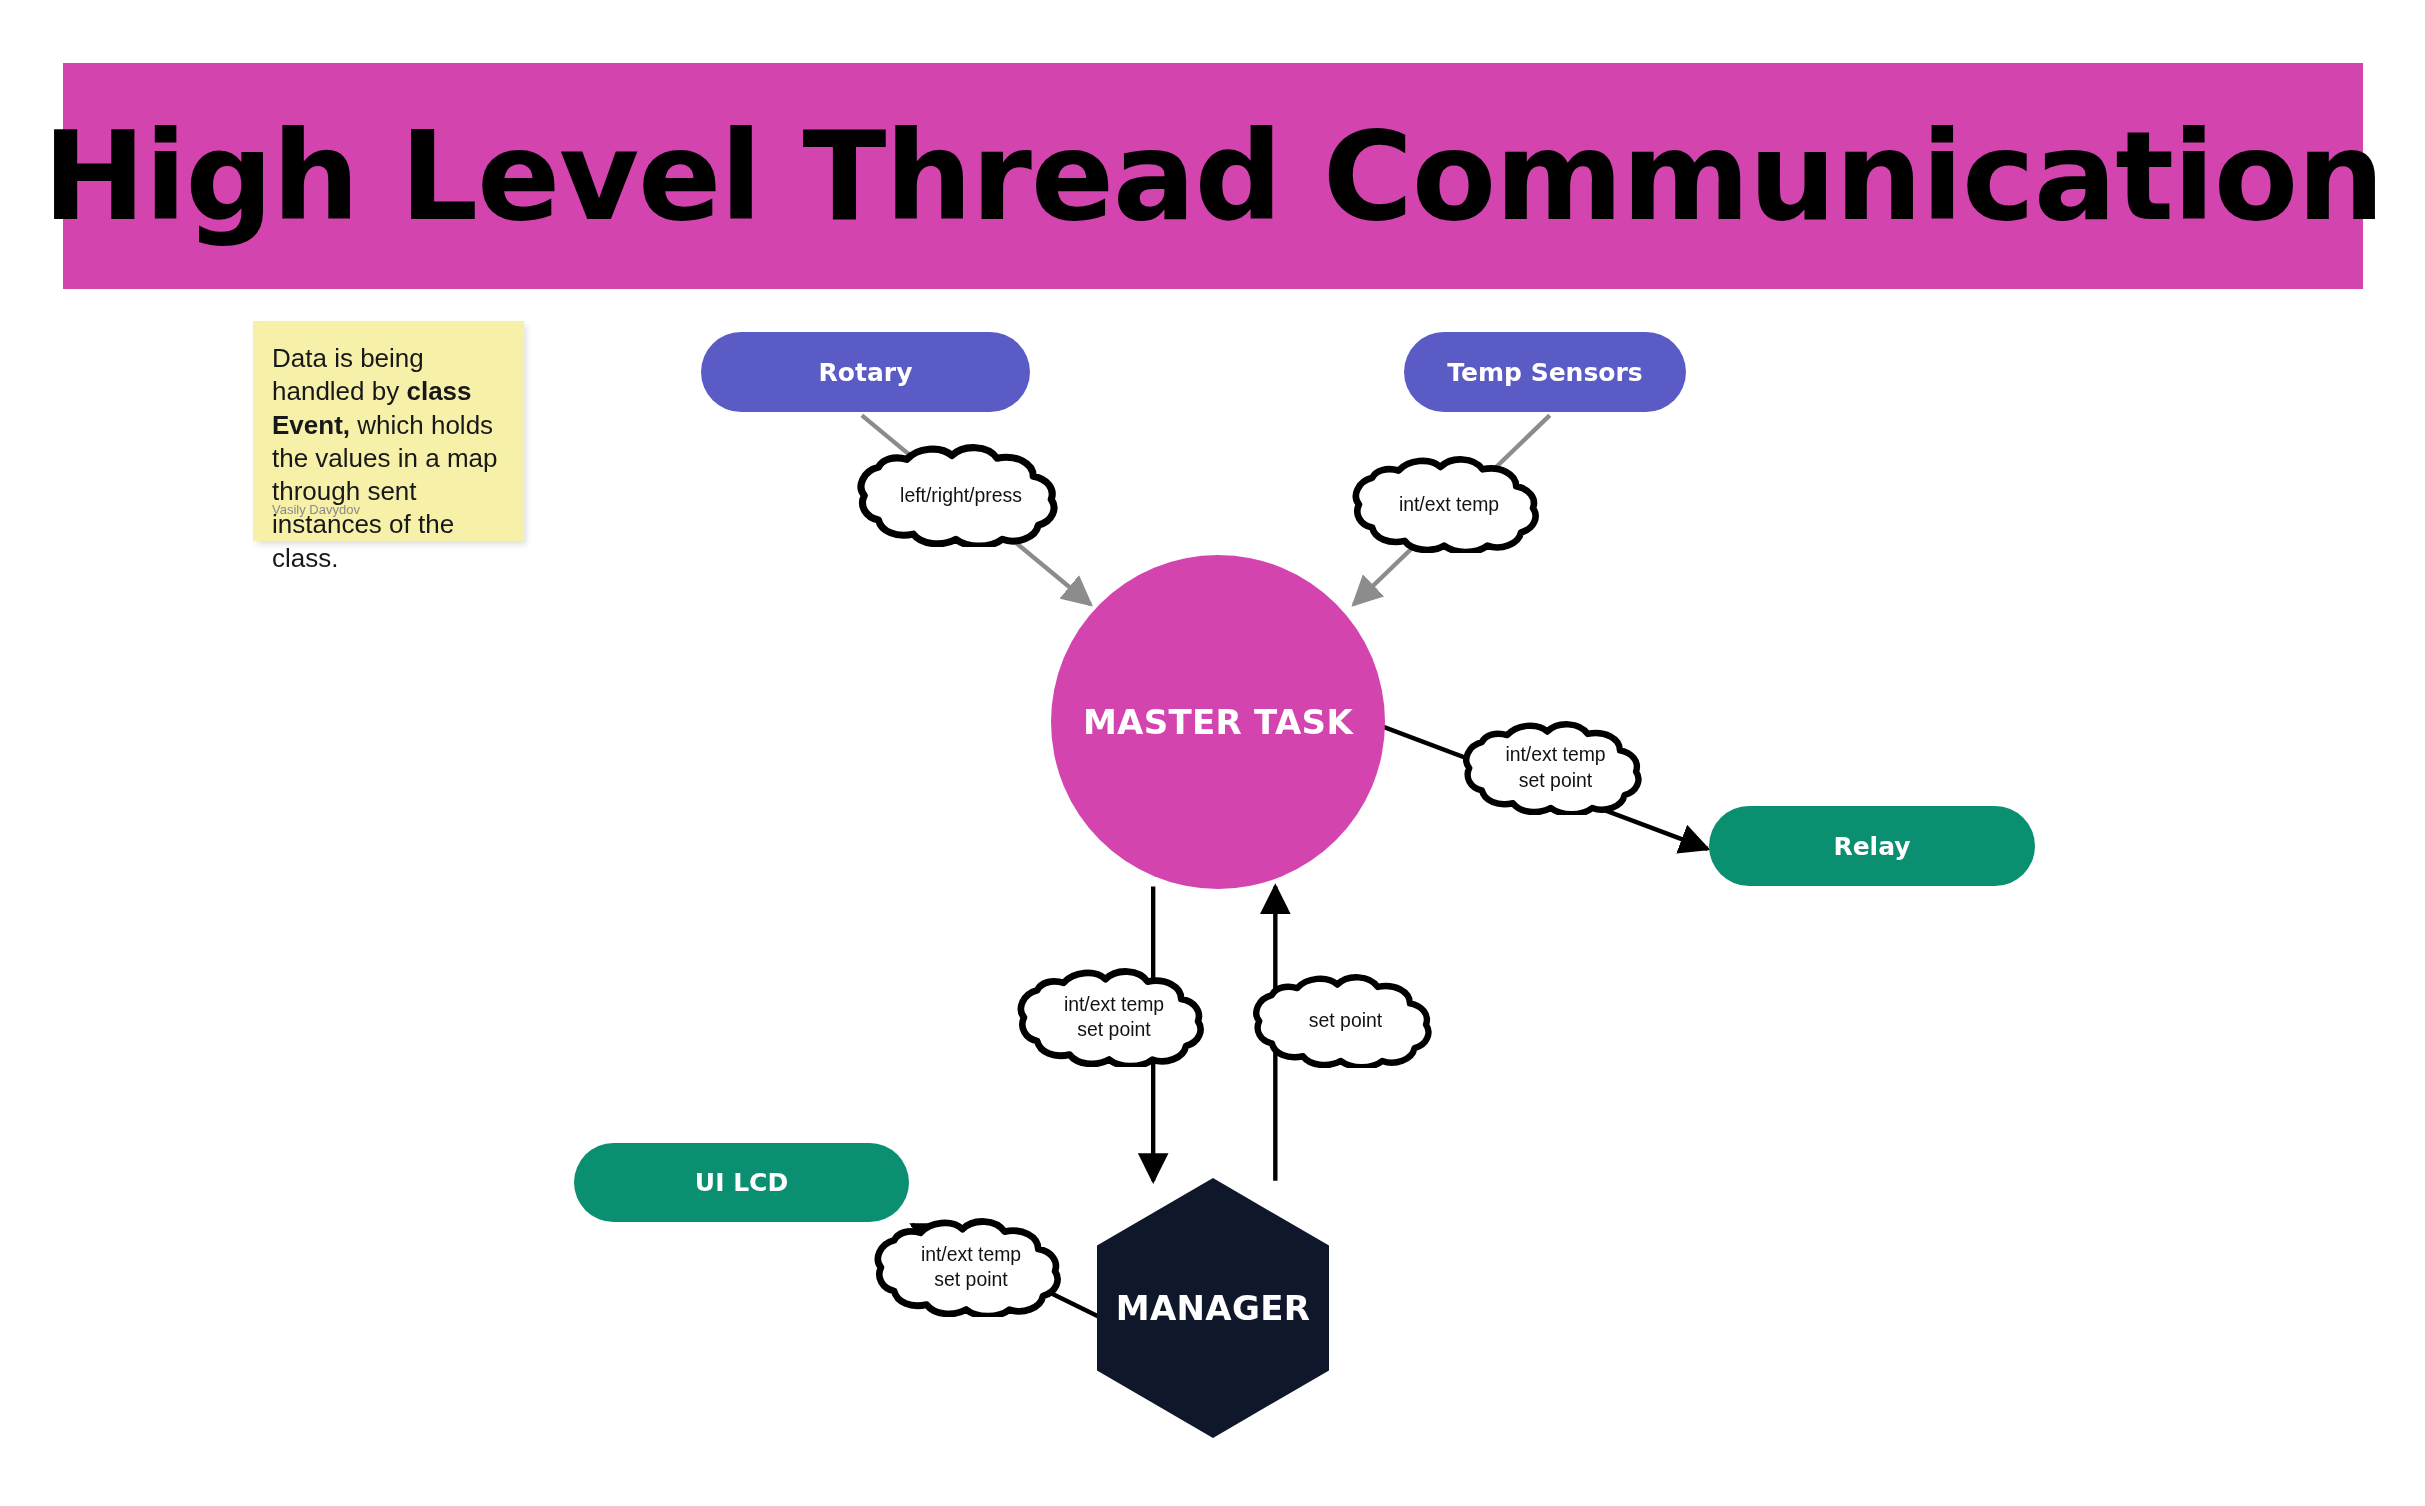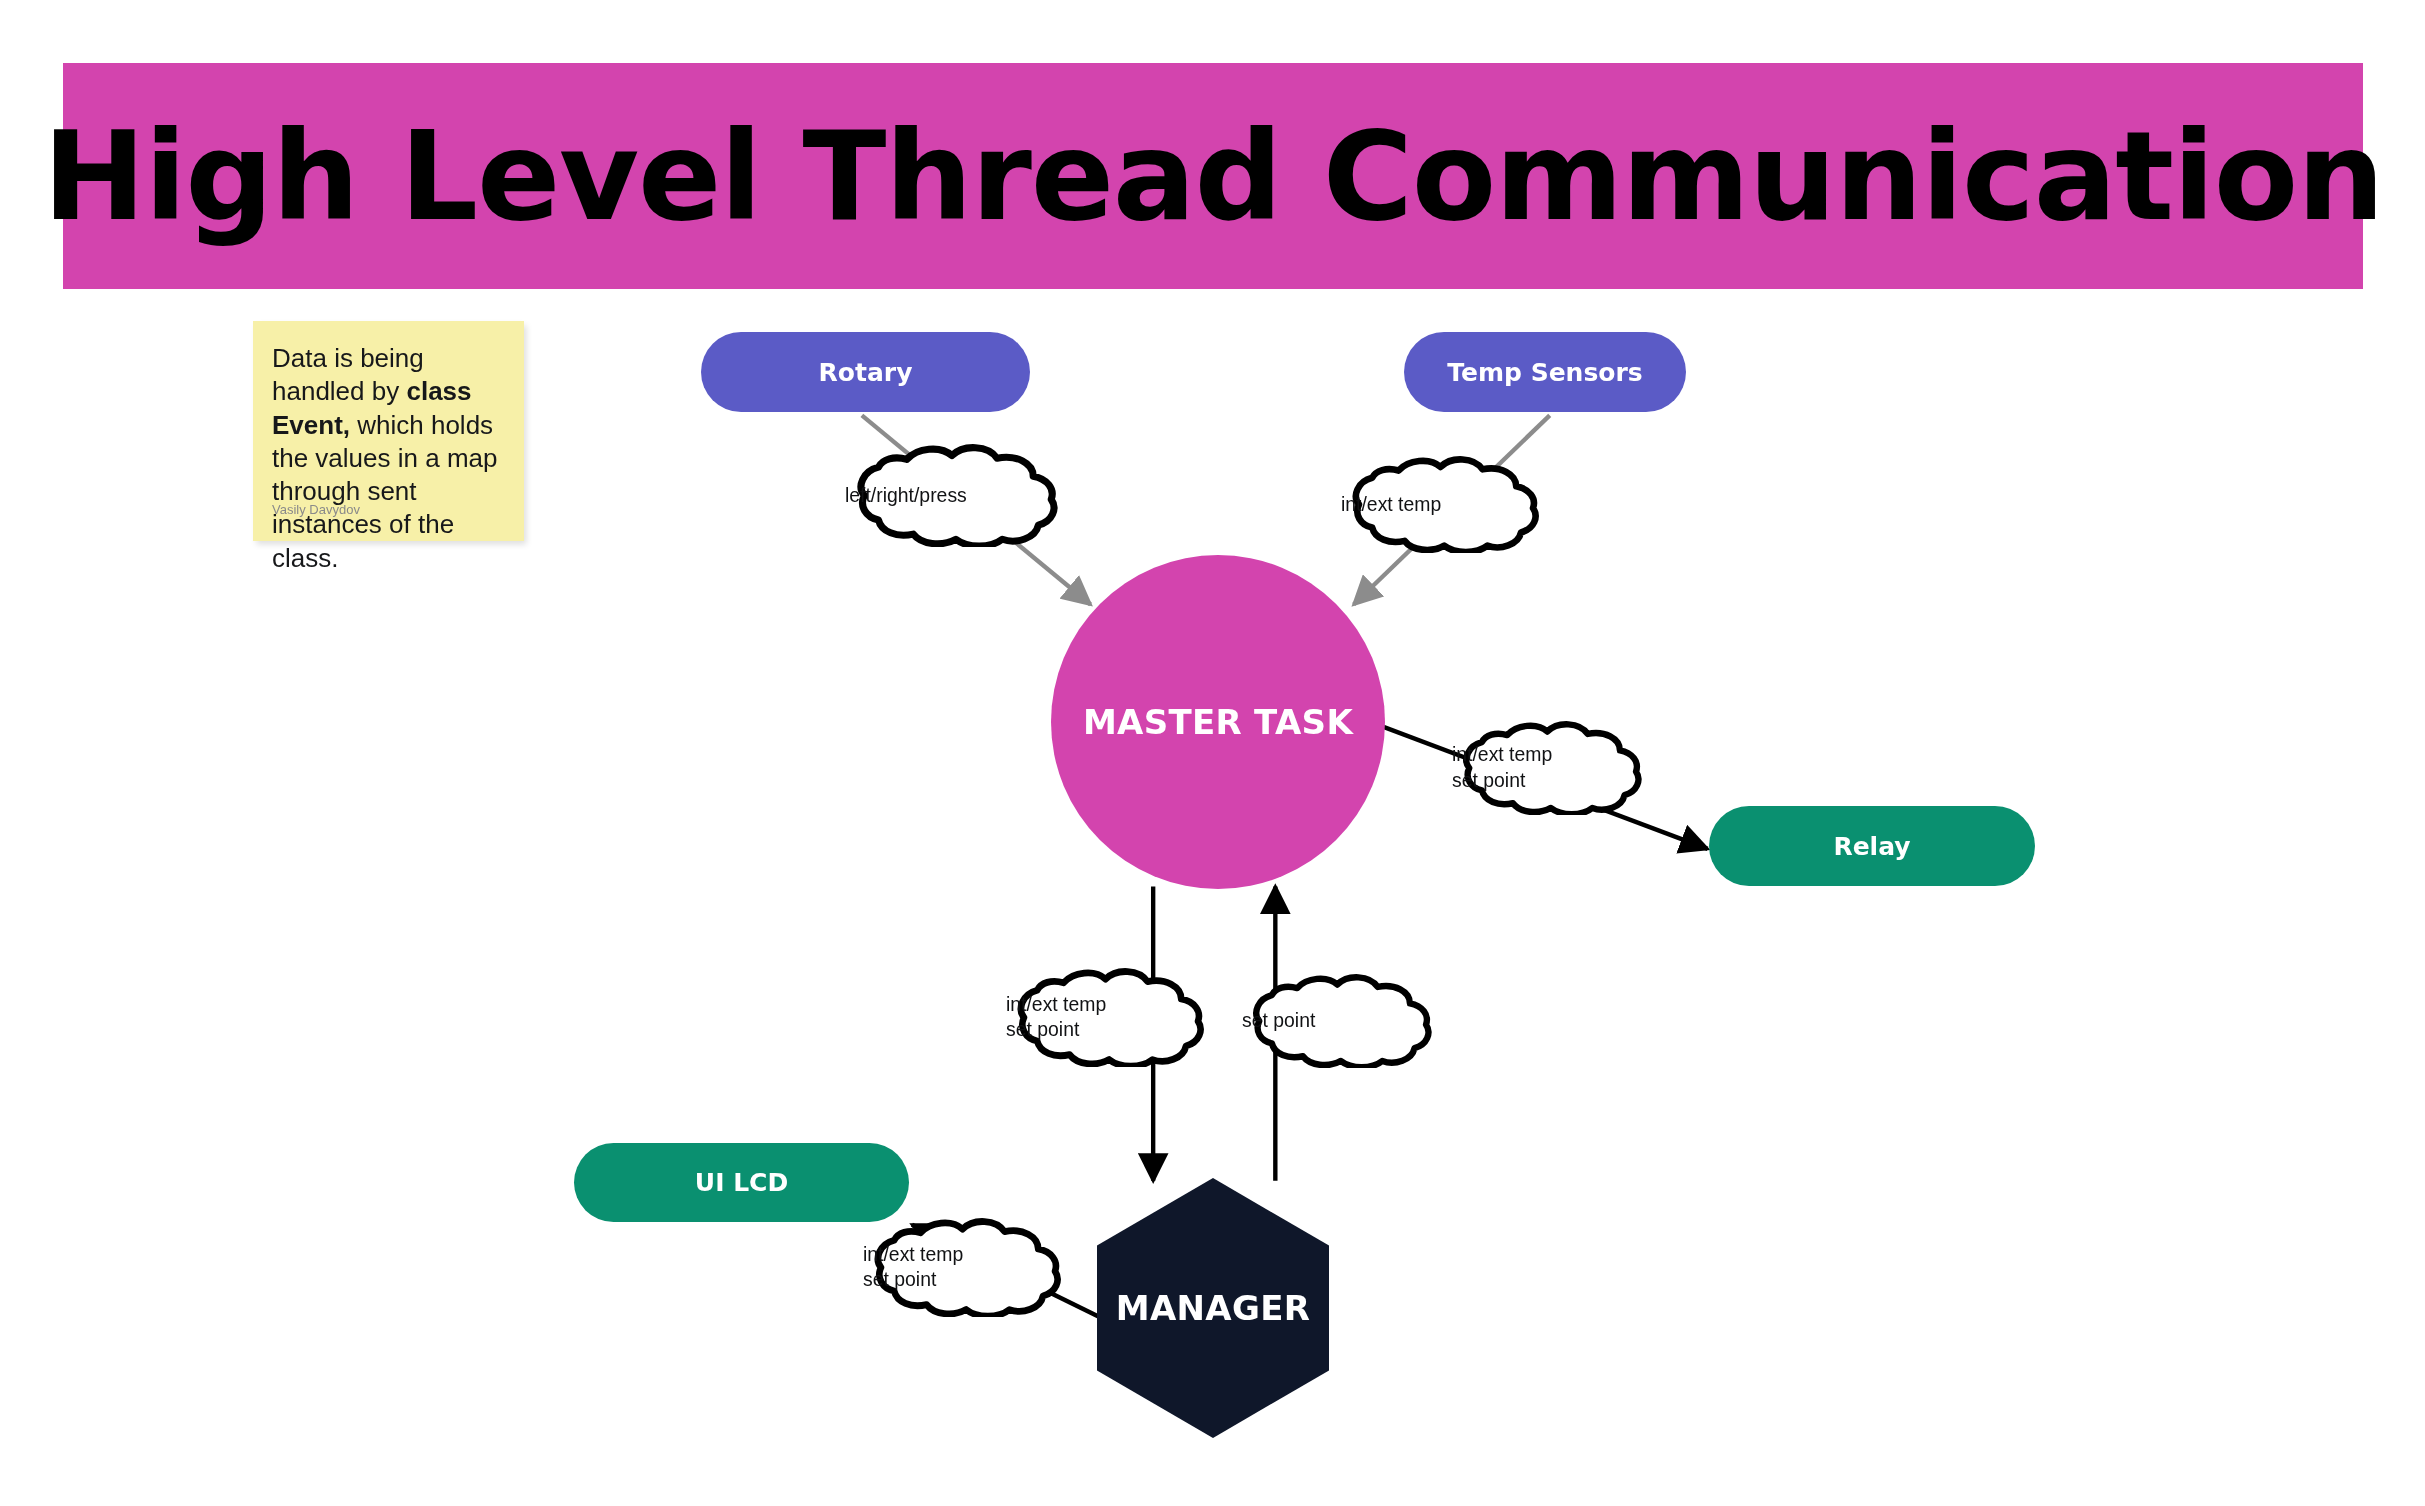--- a/index.html
+++ b/index.html
@@ -126,20 +126,21 @@
   
   .cloud {
     position: absolute;
   }
   .cloud svg { display: block; width: 100%; height: 100%; }
   .cloud-text {
     position: absolute;
     left: 0; right: 0;
     top: 50%;
     transform: translateY(-50%);
+    text-align: center;
     font-family: "Liberation Sans", sans-serif;
     font-size: 19.4px;
     line-height: 1.32;
     color: #111214;
     pointer-events: none;
   }
 
   #cloud-left-right-press { left: 845px; top: 444px; width: 232px; height: 103px; }
   #cloud-intext-temp      { left: 1341px; top: 456px; width: 216px; height: 97px; }
   #cloud-relay-setpoint   { left: 1452px; top: 721px; width: 207px; height: 94px; }

